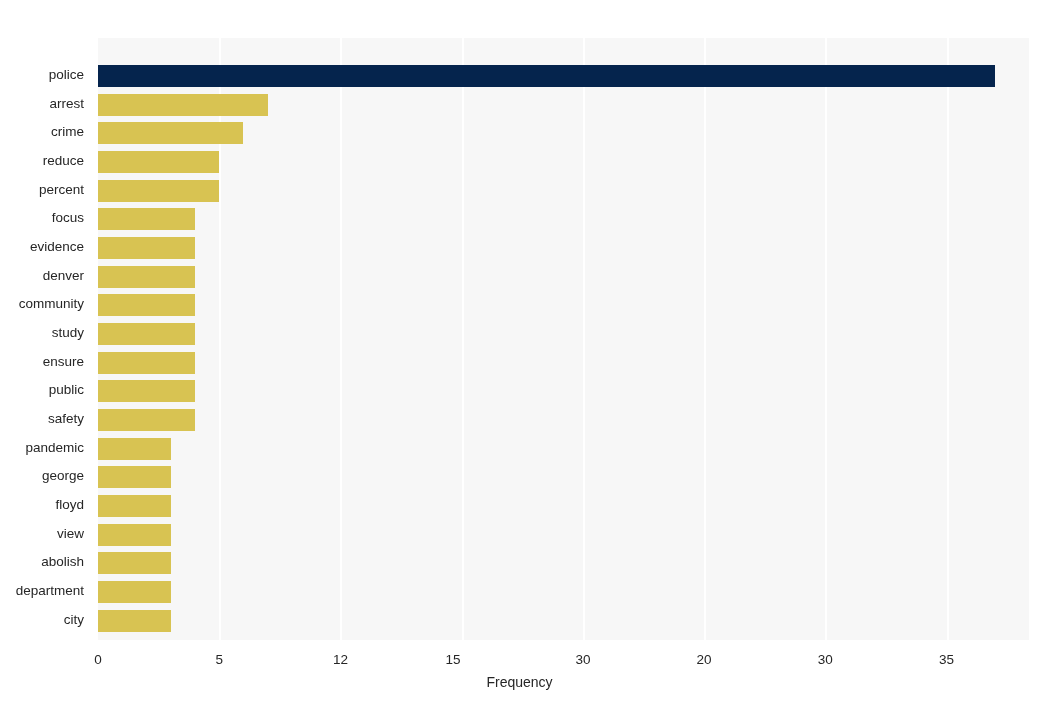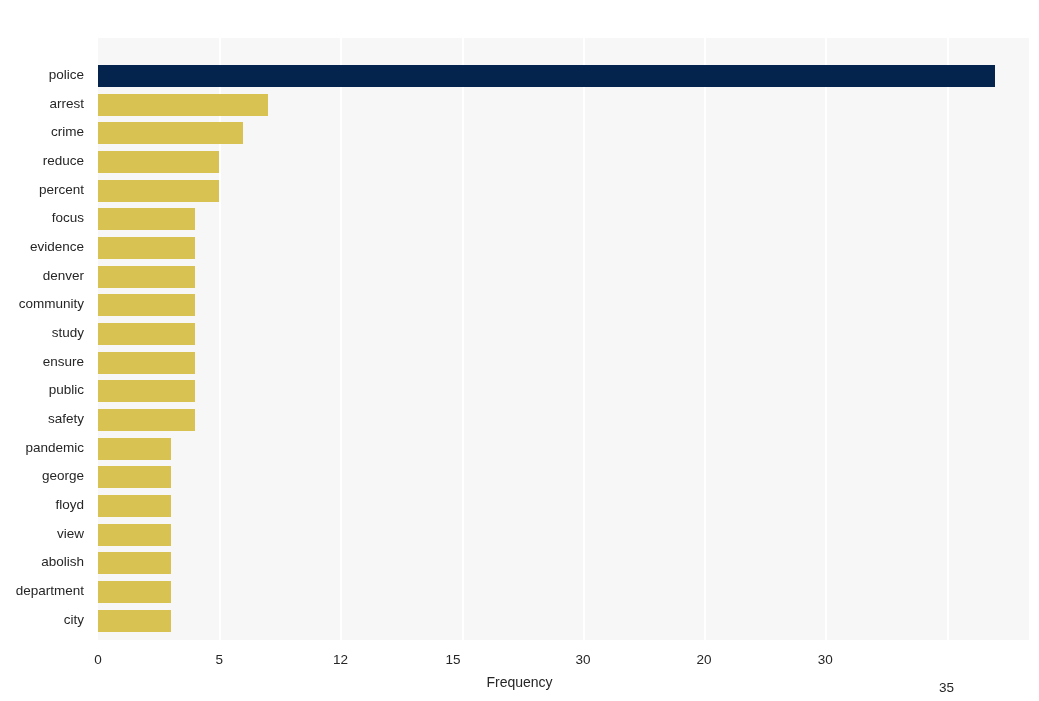--- a/index.html
+++ b/index.html
@@ -178,18 +178,18 @@
     </div>
 
   <div class="xlabels" id="xlabels">
       <div class="xtick" style="left: 98px;">0</div>
       <div class="xtick" style="left: 219.224px;">5</div>
       <div class="xtick" style="left: 340.448px;">12</div>
       <div class="xtick" style="left: 453px;">15</div>
       <div class="xtick" style="left: 582.896px;">30</div>
       <div class="xtick" style="left: 704.12px;">20</div>
       <div class="xtick" style="left: 825.344px;">30</div>
-      <div class="xtick" style="left: 946.568px; margin-top: 28px;">35</div>
+      <div class="xtick" style="left: 946.568px;">35</div>
     </div>
 
   <div class="xaxis-title">Frequency</div>
 
 </div>
 
 </body></html>

